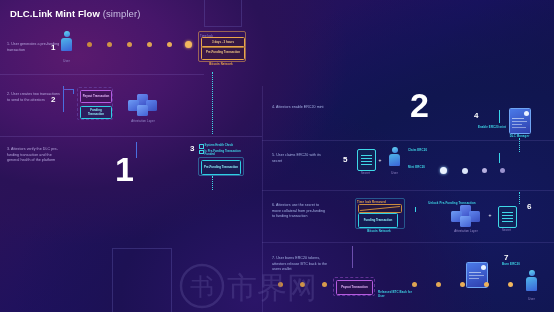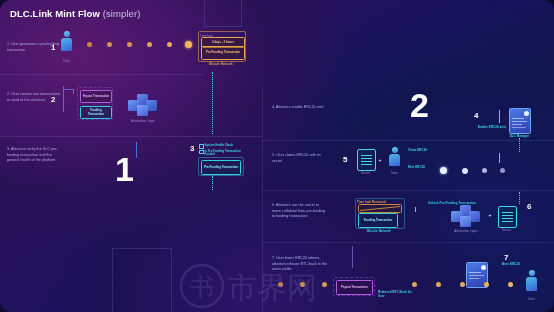--- a/index.html
+++ b/index.html
@@ -3,21 +3,21 @@
 <meta charset="utf-8">
 <style>
   html,body{margin:0;padding:0;background:#0d0a2b;}
   body{width:554px;height:312px;overflow:hidden;
        font-family:"Liberation Sans",sans-serif;color:#cfc9e8;}
   #stage{position:relative;width:554px;height:312px;overflow:hidden;
          background:
            radial-gradient(ellipse 330px 230px at 14% 18%, #5a1a6e 0%, #46166a 28%, #2a1257 58%, rgba(20,12,60,0) 82%),
            radial-gradient(ellipse 300px 250px at 46% 96%, #2b1568 0%, #1d1154 45%, rgba(16,10,50,0) 80%),
            radial-gradient(ellipse 380px 300px at 88% 72%, #14185e 0%, #101650 45%, rgba(10,12,46,0) 82%),
-           linear-gradient(140deg,#3c1464 0%,#2a1259 26%,#191160 52%,#111347 74%,#0d1040 100%); border-radius: 11px;}
+           linear-gradient(140deg,#3c1464 0%,#2a1259 26%,#191160 52%,#111347 74%,#0d1040 100%);}
   .abs{position:absolute;}
   .ttl{left:10px;top:8px;font-size:9.5px;letter-spacing:.1px;color:#ffffff;font-weight:bold;}
   .ttl em{font-style:normal;font-weight:normal;color:#c9bfe4;}
   .step-txt{font-size:3.6px;line-height:1.55;color:#b9a8e0;letter-spacing:.05px;width:56px;}
   .step-txt.c2{color:#a9b6e8;}
   .bignum{font-weight:bold;color:#ffffff;line-height:1;}
   .smnum{font-weight:bold;color:#ffffff;font-size:8px;line-height:1;}
   .cap{font-size:2.9px;color:#9b8fd0;text-align:center;letter-spacing:.1px;}
   .cap.orange{color:#e9a54a;font-weight:bold;}
   .cap.cyan{color:#3fd8e8;font-weight:bold;}

